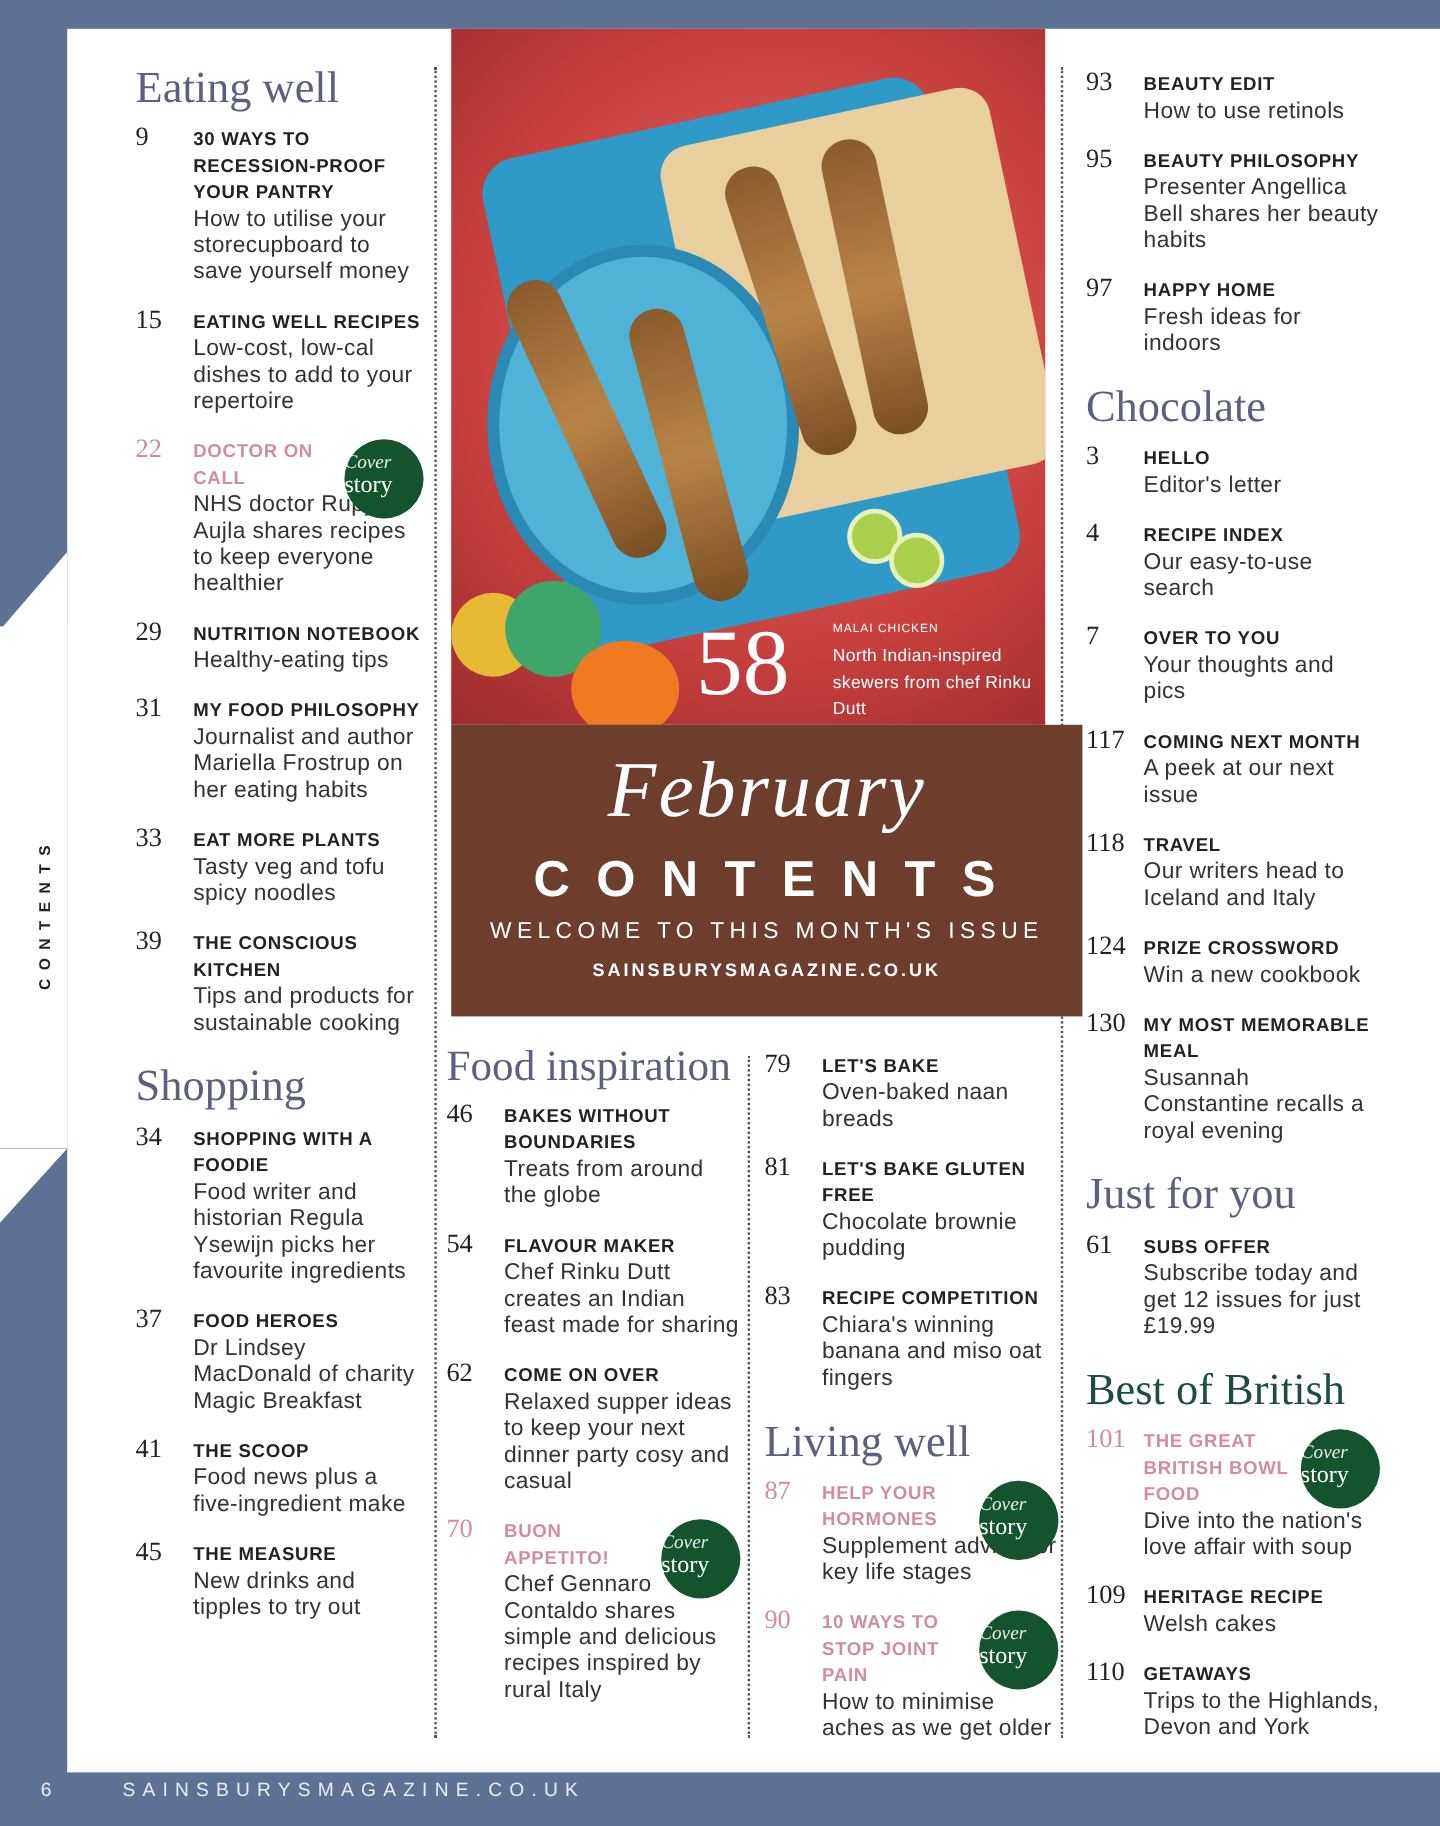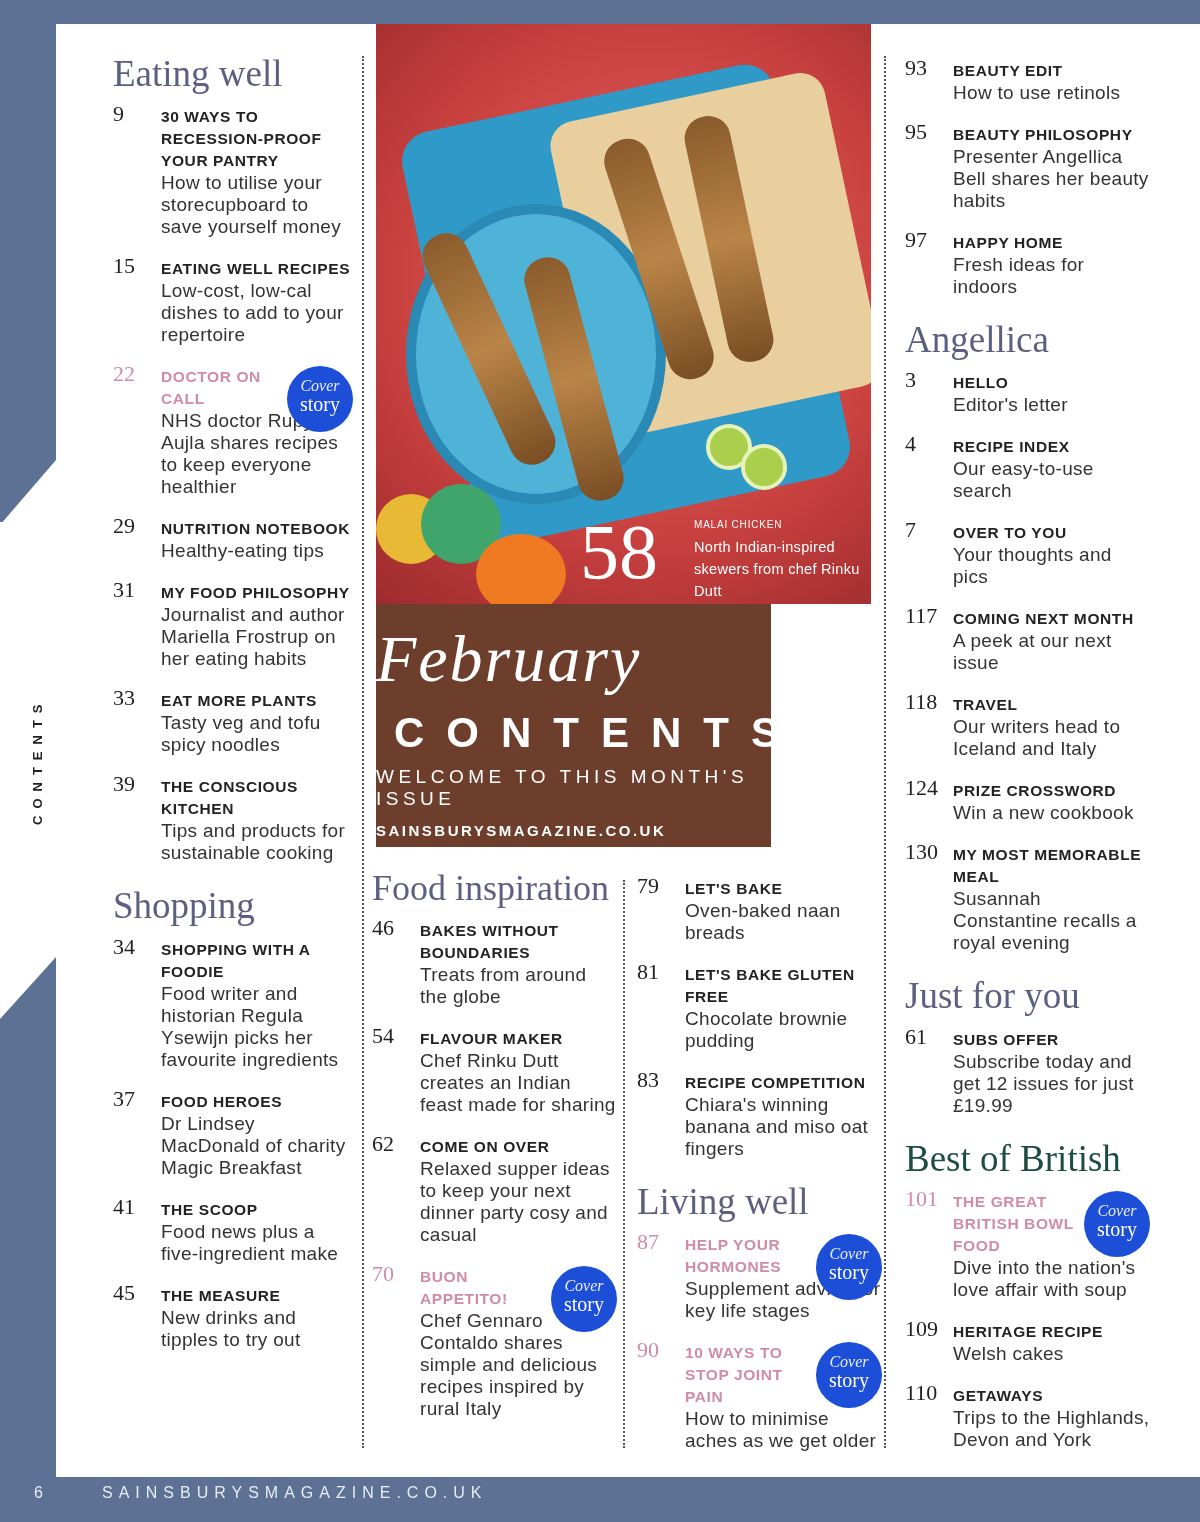--- a/index.html
+++ b/index.html
@@ -21,38 +21,38 @@
   .col4{left:905px;top:60px;width:245px}
   .divider{position:absolute;border-left:2px dotted #555;width:0}
 
   .sec-title{font-family:"Liberation Serif",serif;font-size:37px;color:#5b6080;line-height:1.2;margin-bottom:10px}
   .sec-title.green{color:#1d4d42}
   .entry{position:relative;padding-left:48px;margin-bottom:20px}
   .entry .num{position:absolute;left:0;top:-5px;font-family:"Liberation Serif",serif;font-size:22px;color:#222}
   .entry .head{font-size:15.5px;font-weight:bold;letter-spacing:.6px;line-height:22px;color:#222;text-transform:uppercase}
   .entry .desc{font-size:19px;line-height:22px;color:#333;letter-spacing:.3px}
   .entry.cover .num,.entry.cover .head{color:#d18ca4}
-  .badge{position:absolute;width:66px;height:66px;border-radius:50%;background:#1d4ed8;color:#fff;text-align:center;font-family:"Liberation Serif",serif}
+  .badge{position:absolute;width:66px;height:66px;border-radius:50%;background:#14532d;color:#fff;text-align:left;font-family:"Liberation Serif",serif}
   .badge .b1{display:block;font-style:italic;font-size:16px;line-height:16px;padding-top:12px;opacity:.9}
   .badge .b2{display:block;font-size:20px;line-height:20px}
 
   .hero{position:absolute;left:376px;top:24px;width:495px;height:580px;overflow:hidden;
     background:radial-gradient(circle at 55% 45%,#e66a66 0%,#c8413f 60%,#9d2b2d 100%)}
   .tray{position:absolute;left:60px;top:70px;width:380px;height:420px;border-radius:30px;background:#2f9ac8;transform:rotate(-12deg)}
   .plate{position:absolute;left:30px;top:180px;width:260px;height:300px;border-radius:50%;background:#4fb3d8;border:10px solid #2b89b5}
   .board{position:absolute;left:200px;top:70px;width:280px;height:320px;border-radius:25px;background:#e9cf9e;transform:rotate(-12deg)}
   .skewer{position:absolute;width:46px;height:250px;border-radius:22px;background:linear-gradient(#8a5b2c,#b98447,#7a4e24)}
   .lime{position:absolute;width:46px;height:46px;border-radius:50%;background:#a9cf4d;border:4px solid #e6f2b9}
   .flower{position:absolute;border-radius:50%}
   .hero .n58{position:absolute;left:204px;top:488px;font-family:"Liberation Serif",serif;font-size:78px;color:#fff;line-height:80px}
   .hero .cap{position:absolute;left:318px;top:490px;color:#fff;width:170px}
   .hero .cap .h{font-size:10px;font-weight:normal;letter-spacing:.8px;line-height:22px}
   .hero .cap .d{font-size:14.5px;line-height:22px;letter-spacing:.3px}
 
-  .brown{position:absolute;left:376px;top:604px;width:395px;height:243px;background:#6e3e2c;color:#fff;text-align:left}
+  .brown{position:absolute;left:376px;top:604px;width:526px;height:243px;background:#6e3e2c;color:#fff;text-align:center}
   .brown .script{font-family:"Liberation Serif",serif;font-style:italic;font-size:66px;line-height:70px;margin-top:20px;font-weight:normal;letter-spacing:2px}
   .brown .big{font-size:42px;font-weight:bold;letter-spacing:22px;margin-top:16px;line-height:46px;padding-left:18px}
   .brown .welcome{font-size:19px;letter-spacing:4.5px;margin-top:10px}
   .brown .site{font-size:15px;font-weight:bold;letter-spacing:2.5px;margin-top:12px}
 </style>
 </head>
 <body>
 
 <div class="page"></div>
 <div class="side-shape-a"></div>
@@ -241,21 +241,21 @@
         <span class="num">95</span>
         <div class="head">BEAUTY PHILOSOPHY</div>
         <div class="desc">Presenter Angellica Bell shares her beauty habits</div>
       </div>
       <div class="entry">
         <span class="num">97</span>
         <div class="head">HAPPY HOME</div>
         <div class="desc">Fresh ideas for indoors</div>
       </div>
     </div>
-  <div class="sec-title">Angellica</div>
+  <div class="sec-title">Chocolate</div>
   <div>
       <div class="entry">
         <span class="num">3</span>
         <div class="head">HELLO</div>
         <div class="desc">Editor's letter</div>
       </div>
       <div class="entry">
         <span class="num">4</span>
         <div class="head">RECIPE INDEX</div>
         <div class="desc">Our easy-to-use search</div>

